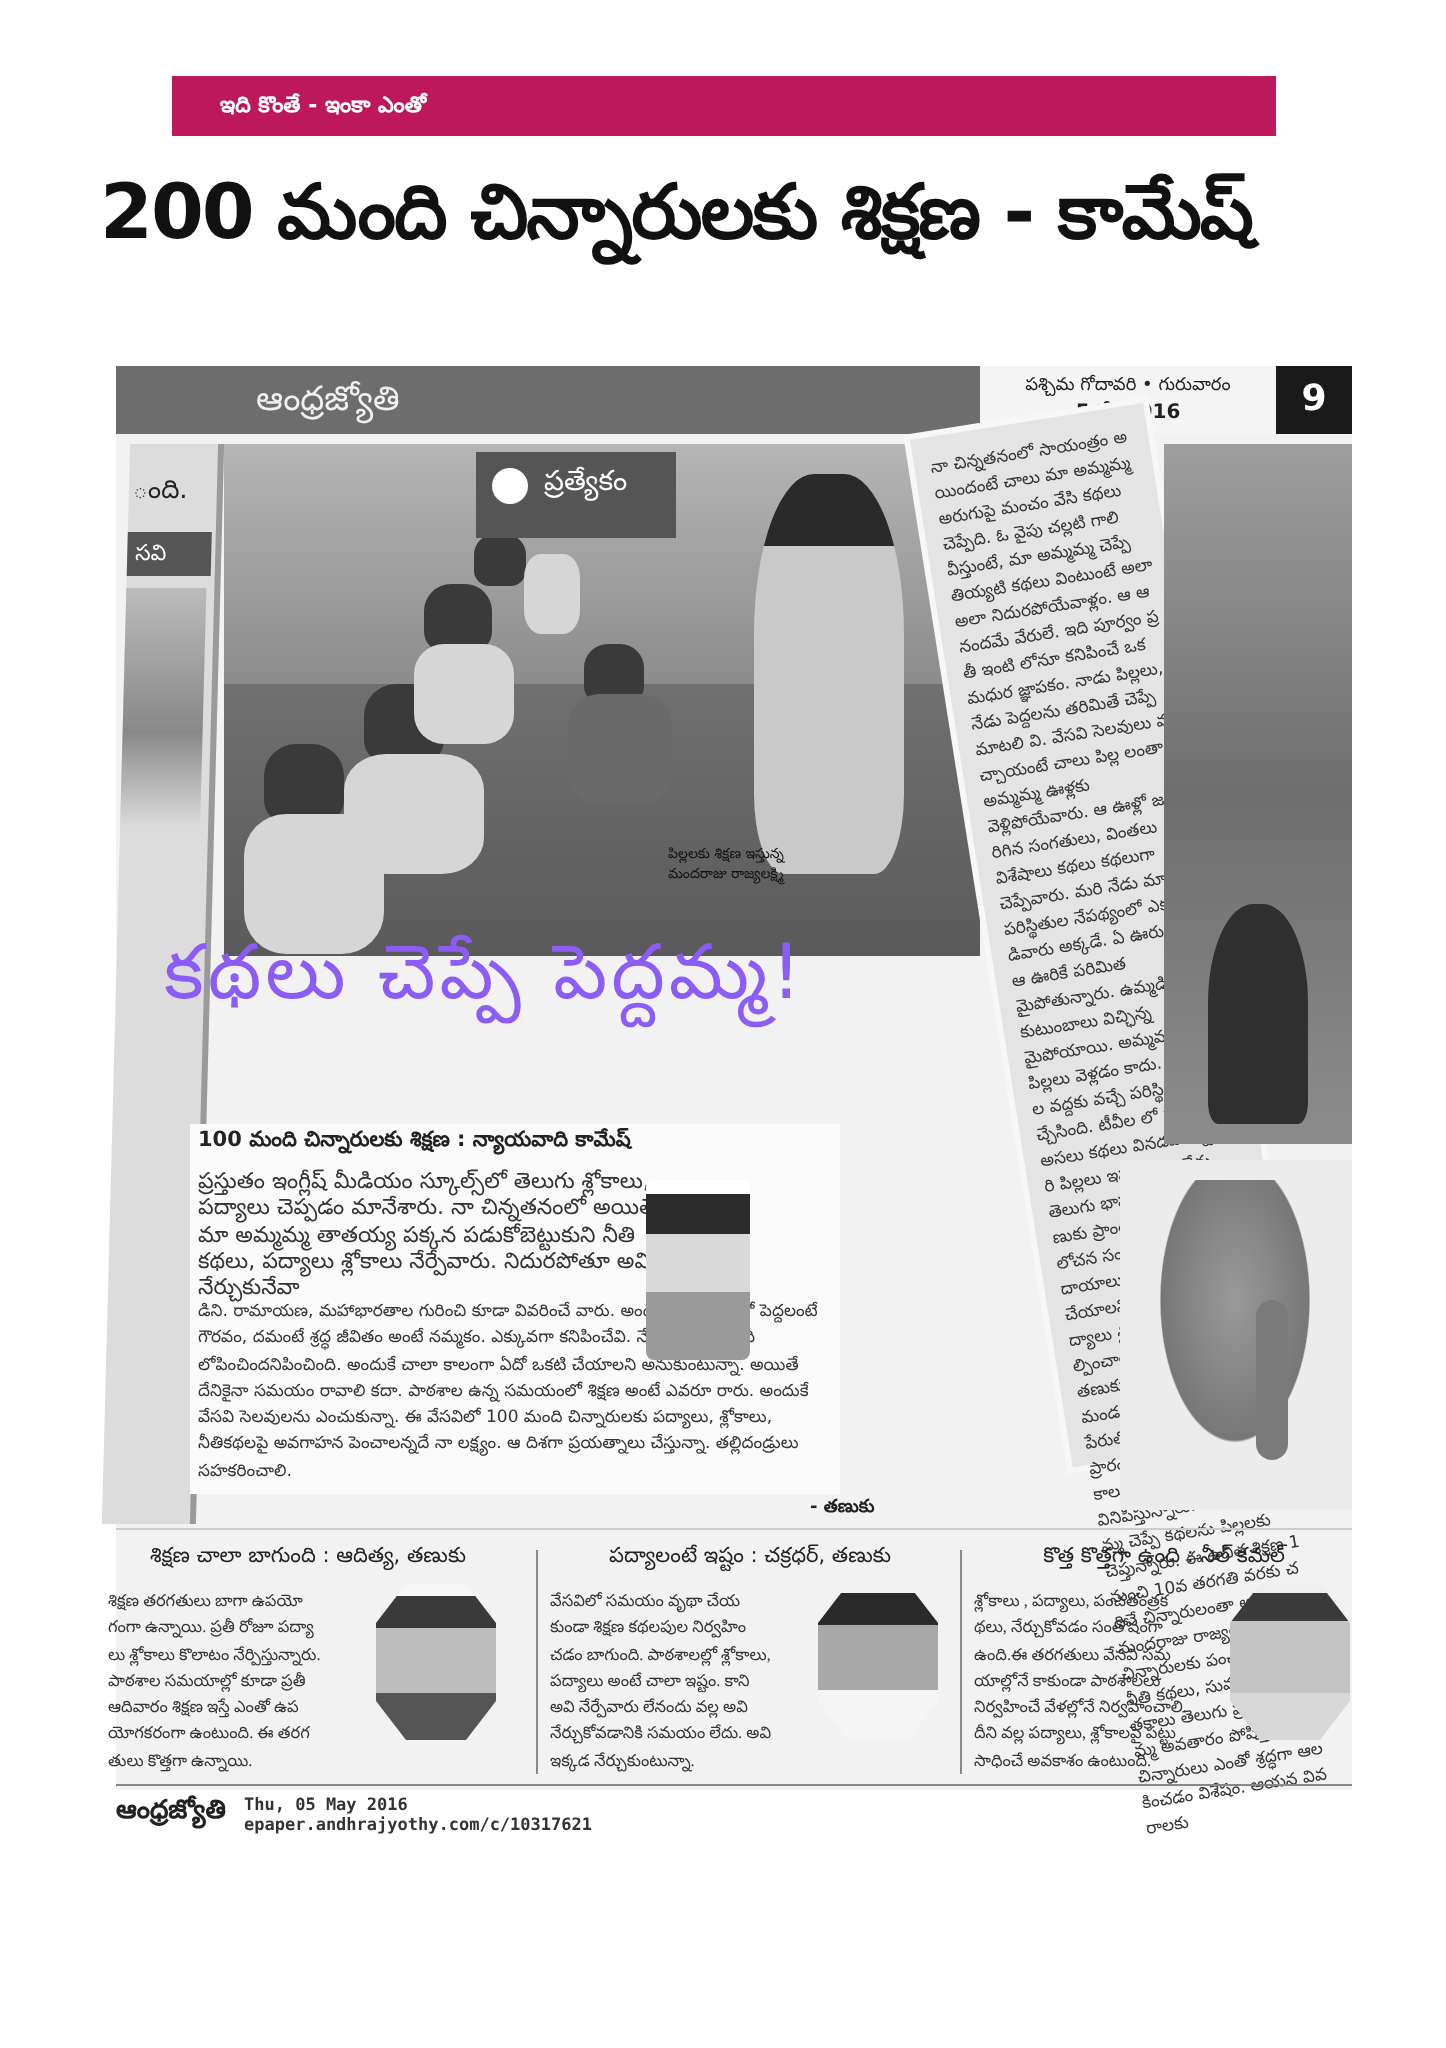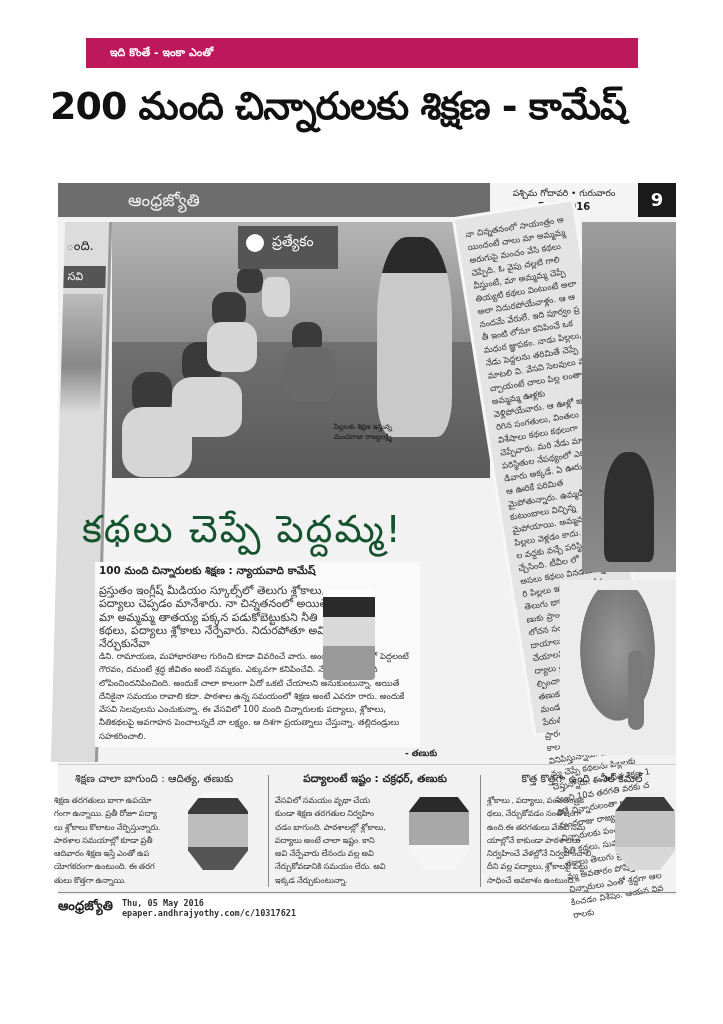--- a/index.html
+++ b/index.html
@@ -26,21 +26,21 @@
   #photo .floor{position:absolute;left:0;top:120px;width:378px;height:136px;background:linear-gradient(180deg,#707070,#5a5a5a);}
   #photo .wall{position:absolute;left:0;top:0;width:378px;height:120px;background:linear-gradient(180deg,#b5b5b5,#8c8c8c);}
   #photo .person{position:absolute;border-radius:40% 40% 30% 30%;background:#3a3a3a;}
   #photo .shirt{position:absolute;border-radius:30%;background:#d6d6d6;}
   #photo .woman{position:absolute;left:265px;top:15px;width:75px;height:200px;background:linear-gradient(180deg,#2a2a2a 0 18%,#c9c9c9 18% 100%);border-radius:40% 40% 20% 20%;}
   #badge{position:absolute;left:82px;top:4px;width:100px;height:43px;background:#555;margin-left:44px;}
   #badge .dot{position:absolute;left:8px;top:8px;width:18px;height:18px;border-radius:50%;background:#fff;}
   #badge span{position:absolute;left:34px;top:7px;color:#fff;font-size:14px;white-space:nowrap;}
   #photo .caption{position:absolute;left:222px;top:200px;font-size:7px;color:#111;line-height:10px;width:80px;}
   
-  #feature-title{left:82px;top:507px;width:400px;height:56px;font-size:38px;color:#14532d;white-space:nowrap;font-family:"DejaVu Sans",sans-serif;letter-spacing:2px;}
+  #feature-title{left:82px;top:464px;width:400px;height:56px;font-size:38px;color:#8b5cf6;white-space:nowrap;font-family:"DejaVu Sans",sans-serif;letter-spacing:2px;}
   
   #article{left:95px;top:562px;width:325px;height:185px;background:#fafafa;}
   #article .ahead{position:absolute;left:4px;top:2px;font-size:10.5px;font-weight:bold;color:#222;white-space:nowrap;}
   #article .abody{position:absolute;left:4px;top:22px;width:232px;font-size:11px;line-height:13.3px;color:#333;}
   #article .abody2{position:absolute;left:4px;top:88px;width:320px;font-size:8.5px;line-height:13.3px;color:#333;}
   #kamesh{left:323px;top:590px;width:52px;height:90px;background:linear-gradient(180deg,#fff 0 8%,#2b2b2b 8% 30%,#d9d9d9 30% 62%,#9a9a9a 62%);border-radius:4px;}
   #byline{left:405px;top:748px;font-size:9px;font-weight:bold;color:#222;}
   
   #inset{left:455px;top:220px;width:118px;height:520px;background:#e4e4e4;transform:rotate(-9deg);transform-origin:top left;box-shadow:0 0 0 3px #f7f7f7;}
   #inset p{margin:0;padding:10px 8px;font-size:8.5px;line-height:13px;color:#333;word-break:break-all;}
@@ -134,22 +134,22 @@
 <div id="hr-top" class="abs"></div>
 
 <div class="col" style="left:54px;width:200px">
   <div class="chead">శిక్షణ చాలా బాగుంది : ఆదిత్య, తణుకు</div>
   <div class="cbody">శిక్షణ తరగతులు బాగా ఉపయో గంగా ఉన్నాయి. ప్రతీ రోజూ పద్యా లు శ్లోకాలు కొలాటం నేర్పిస్తున్నారు. పాఠశాల సమయాల్లో కూడా ప్రతీ ఆదివారం శిక్షణ ఇస్తే ఎంతో ఉప యోగకరంగా ఉంటుంది. ఈ తరగ తులు కొత్తగా ఉన్నాయి.</div>
   <div class="cphoto" style="left:134px;background:linear-gradient(180deg,#f7f7f7 0 8%,#3a3a3a 8% 28%,#bdbdbd 28% 70%,#555 70%)"></div>
 </div>
 <div class="divider" style="left:268px"></div>
 
 <div class="col" style="left:275px;width:200px">
-  <div class="chead" style="font-weight:bold">పద్యాలంటే ఇష్టం : చక్రధర్, తణుకు</div>
-  <div class="cbody">వేసవిలో సమయం వృథా చేయ కుండా శిక్షణ తరగతుల నిర్వహిం చడం బాగుంది. పాఠశాలల్లో శ్లోకాలు, పద్యాలు అంటే చాలా ఇష్టం. కాని అవి నేర్పేవారు లేనందు వల్ల అవి నేర్చుకోవడానికి సమయం లేదు. అవి ఇక్కడ నేర్చుకుంటున్నా.</div>
+  <div class="chead" style="font-weight:normal">పద్యాలంటే ఇష్టం : చక్రధర్, తణుకు</div>
+  <div class="cbody">వేసవిలో సమయం వృథా చేయ కుండా శిక్షణ కథలపుల నిర్వహిం చడం బాగుంది. పాఠశాలల్లో శ్లోకాలు, పద్యాలు అంటే చాలా ఇష్టం. కాని అవి నేర్పేవారు లేనందు వల్ల అవి నేర్చుకోవడానికి సమయం లేదు. అవి ఇక్కడ నేర్చుకుంటున్నా.</div>
   <div class="cphoto" style="left:134px;background:linear-gradient(180deg,#f2f2f2 0 6%,#2a2a2a 6% 26%,#a8a8a8 26% 68%,#f5f5f5 68%)"></div>
 </div>
 <div class="divider" style="left:480px"></div>
 
 <div class="col" style="left:487px;width:190px">
   <div class="chead">కొత్త కొత్తగా ఉంది : నీల్ కమల్</div>
   <div class="cbody">శ్లోకాలు , పద్యాలు, పంచతంత్రక థలు, నేర్చుకోవడం సంతోషంగా ఉంది.ఈ తరగతులు వేసవి సమ యాల్లోనే కాకుండా పాఠశాలలు నిర్వహించే వేళల్లోనే నిర్వహించాలి. దీని వల్ల పద్యాలు, శ్లోకాలపై పట్టు సాధించే అవకాశం ఉంటుంది.</div>
   <div class="cphoto" style="left:128px;background:linear-gradient(180deg,#eee 0 6%,#3a3a3a 6% 24%,#c4c4c4 24% 70%,#d8d8d8 70%)"></div>
 </div>
 

